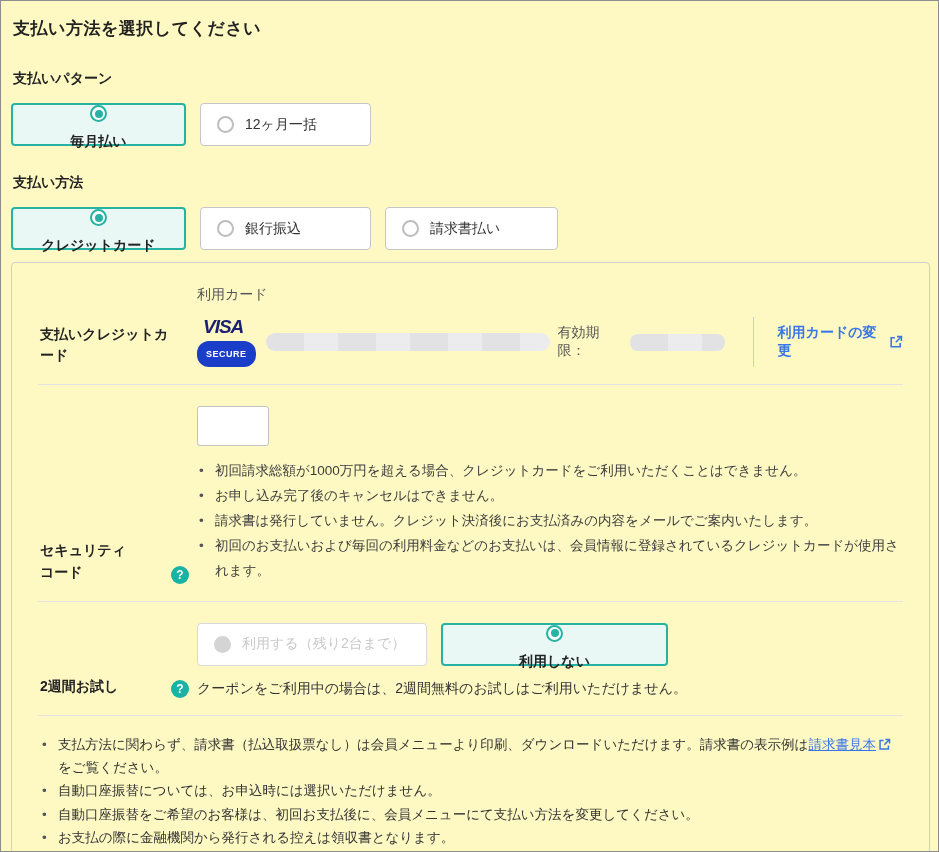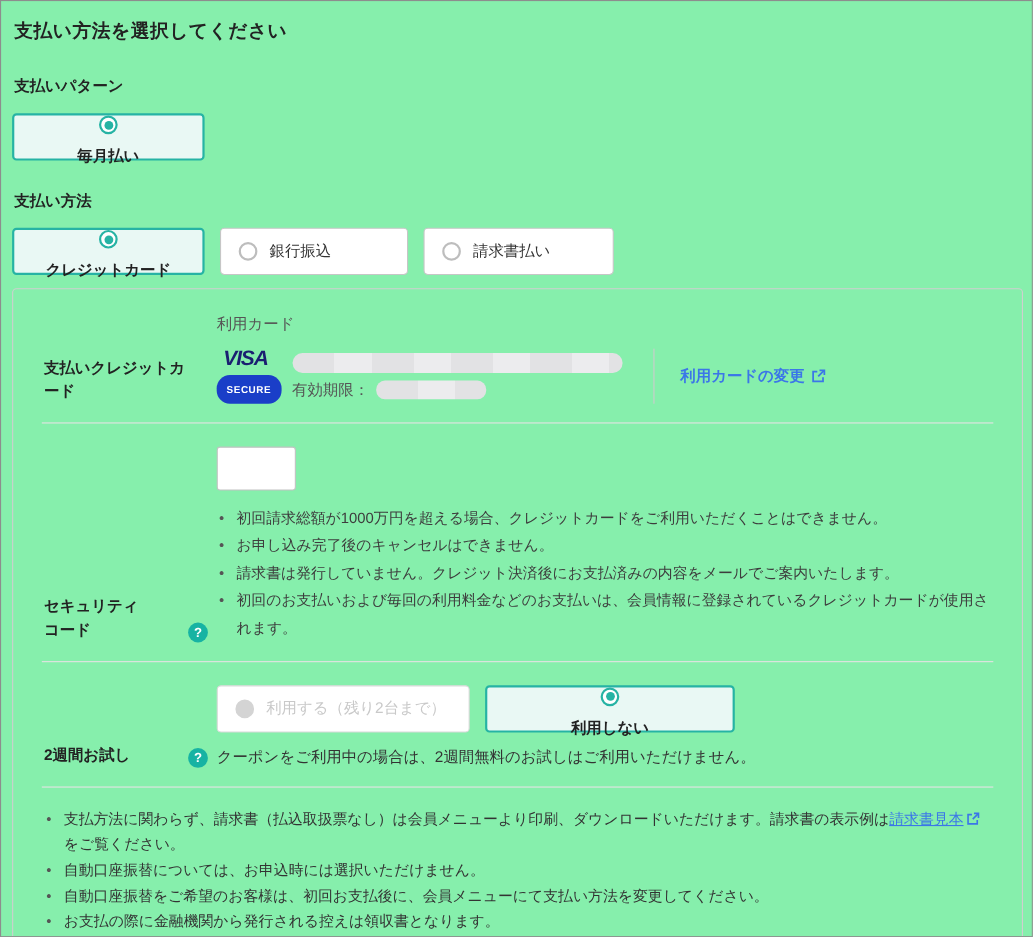--- a/index.html
+++ b/index.html
@@ -1,19 +1,19 @@
 <!DOCTYPE html>
 <html lang="ja"><head>
 <meta charset="utf-8">
 <style>
   * { margin:0; padding:0; box-sizing:border-box; }
   html,body { background:#fff; }
   body { font-family:"Liberation Sans","DejaVu Sans",sans-serif; color:#333; }
   .page {
-    width:939px; height:852px; border:1px solid #8d8d8d; background:#86efac;
+    width:939px; height:852px; border:1px solid #8d8d8d; background:#fef9c3;
     padding:12px 8px 0 10px; overflow:hidden;
   }
   .page-title { font-size:17px; font-weight:bold; color:#222; margin:4px 0 30px 2px; letter-spacing:.5px; }
   .section-label { font-size:14px; font-weight:bold; color:#222; margin:0 0 15px 2px; }
   .options-row { display:flex; gap:14px; margin-bottom:28px; }
   .opt {
     display:flex; align-items:center; gap:11px; height:43px; padding:0 16px;
     border:1px solid #c6c6c6; border-radius:4px; background:#fff; cursor:pointer;
     font-size:14px; color:#333;
   }
@@ -38,21 +38,21 @@
     background:var(--help-teal); color:#fff; font-size:12px; font-weight:bold;
     display:flex; align-items:center; justify-content:center; cursor:pointer; flex:0 0 auto;
   }
   
   .muted { font-size:14px; color:#555; }
   .card-block { display:flex; align-items:center; margin-top:13px; }
   .visa-col { display:flex; flex-direction:column; align-items:flex-start; margin-right:8px; }
   .visa-word { font-size:19px; font-weight:900; font-style:italic; color:var(--visa-navy); letter-spacing:-1px; line-height:1; margin:0 0 5px 6px; }
   .visa-badge { background:var(--visa-blue); color:#fff; font-size:9px; font-weight:bold; letter-spacing:.5px;
     padding:0 9px; height:26px; line-height:26px; border-radius:12px; }
-  .card-info { display:flex; flex-direction:column; gap:7px; margin-left:2px; }
+  .card-info { display:flex; flex-direction:row; gap:7px; margin-left:2px;align-items:center; }
   .blur { border-radius:9px; height:18px;
     background:repeating-linear-gradient(90deg,#e2e2e4 0 38px,#ececee 38px 72px); }
   .blur.num { width:300px; }
   .blur.exp { width:100px; height:17px; border-radius:8px; }
   .exp-line { display:flex; align-items:center; gap:6px; }
   .vdiv { width:1px; background:#ccc; align-self:stretch; margin:0 24px 0 28px; }
   .link { color:var(--link); font-size:14px; font-weight:bold; text-decoration:none; display:inline-flex; align-items:center; gap:5px; cursor:pointer; }
   .link svg { display:block; }
   .link-inline { color:var(--link); text-decoration:underline; cursor:pointer; }
   
@@ -70,20 +70,24 @@
 
 <div class="page">
 
   <h1 class="page-title">支払い方法を選択してください</h1>
 
   <div class="section-label">支払いパターン</div>
   <div class="options-row">
     <div class="opt selected w175">
       <span class="radio on"></span>
       <span>毎月払い</span>
+    </div>
+    <div class="opt w171">
+      <span class="radio off"></span>
+      <span>12ヶ月一括</span>
     </div>
   </div>
 
   <div class="section-label">支払い方法</div>
   <div class="options-row" style="margin-bottom:12px;">
     <div class="opt selected w175">
       <span class="radio on"></span>
       <span>クレジットカード</span>
     </div>
     <div class="opt w171">

